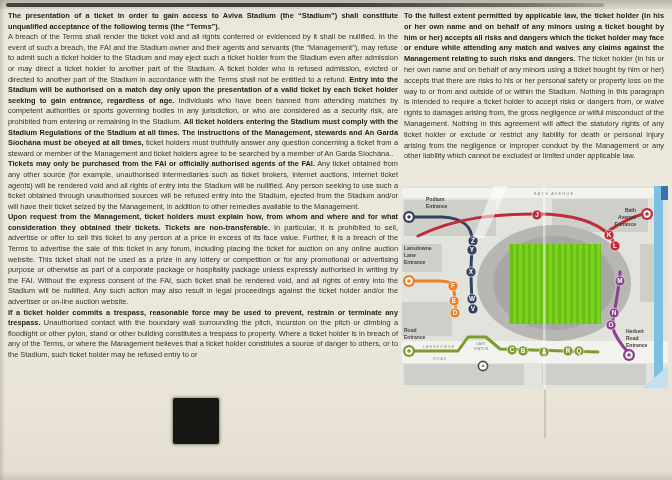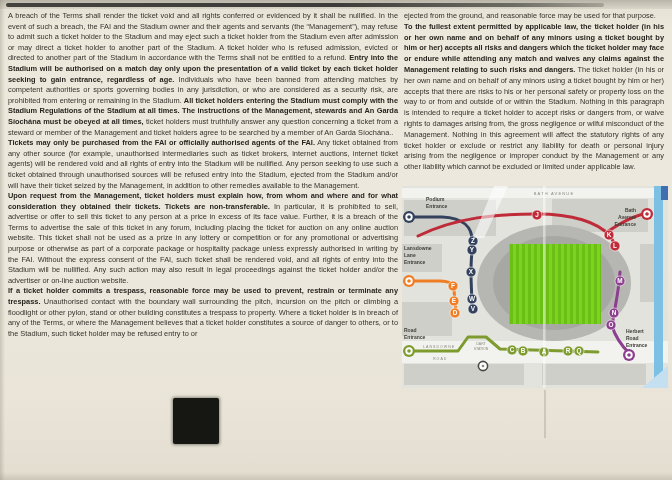--- a/index.html
+++ b/index.html
@@ -26,28 +26,28 @@
 </head>
 <body>
 
 <div class="paper">
   <div class="scan-top"></div>
   <div class="scan-top-line"></div>
   <div class="edge-l"></div>
   <div class="edge-b"></div>
 
   <div class="col left">
+      <p><span class="b">The presentation of a ticket in order to gain access to Aviva Stadium (the “Stadium”) shall constitute unqualified acceptance of the following terms (the “Terms”).</span></p>
       <p><span>A breach of the Terms shall render the ticket void and all rights conferred or evidenced by it shall be nullified.  In the event of such a breach, the FAI and the Stadium owner and their agents and servants (the “Management”), may refuse to admit such a ticket holder to the Stadium and may eject such a ticket holder from the Stadium even after admission or may direct a ticket holder to another part of the Stadium.  A ticket holder who is refused admission, evicted or directed to another part of the Stadium in accordance with the Terms shall not be entitled to a refund.  </span><span class="b">Entry into the Stadium will be authorised on a match day only upon the presentation of a valid ticket by each ticket holder seeking to gain entrance, regardless of age.</span><span>  Individuals who have been banned from attending matches by competent authorities or sports governing bodies in any jurisdiction, or who are considered as a security risk, are prohibited from entering or remaining in the Stadium.  </span><span class="b">All ticket holders entering the Stadium must comply with the Stadium Regulations of the Stadium at all times.  The instructions of the Management, stewards and An Garda Síochána must be obeyed at all times,</span><span> ticket holders must truthfully answer any question concerning a ticket from a steward or member of the Management and ticket holders agree to be searched by a member of An Garda Síochána..</span></p>
       <p><span class="b">Tickets may only be purchased from the FAI or officially authorised agents of the FAI.</span><span> Any ticket obtained from any other source (for example, unauthorised intermediaries such as ticket brokers, internet auctions, internet ticket agents) will be rendered void and all rights of entry into the Stadium will be nullified.  Any person seeking to use such a ticket obtained through unauthorised sources will be refused entry into the Stadium, ejected from the Stadium and/or will have their ticket seized by the Management, in addition to other remedies available to the Management.</span></p>
       <p><span class="b">Upon request from the Management, ticket holders must explain how, from whom and where and for what consideration they obtained their tickets.   Tickets are non-transferable.</span><span> In particular, it is prohibited to sell, advertise or offer to sell this ticket to any person at a price in excess of its face value. Further, it is a breach of the Terms to advertise the sale of this ticket in any forum, including placing the ticket for auction on any online auction website. This ticket shall not be used as a prize in any lottery or competition or for any promotional or advertising purpose or otherwise as part of a corporate package or hospitality package unless expressly authorised in writing by the FAI. Without the express consent of the FAI, such ticket shall be rendered void, and all rights of entry into the Stadium will be nullified.  Any such action may also result in legal proceedings against the ticket holder and/or the advertiser or on-line auction website.</span></p>
       <p><span class="b">If a ticket holder commits a trespass, reasonable force may be used to prevent, restrain or terminate any trespass.</span><span> Unauthorised contact with the boundary wall surrounding the pitch, incursion on the pitch or climbing a floodlight or other pylon, stand or other building constitutes a trespass to property.   Where a ticket holder is in breach of any of the Terms, or where the Management believes that a ticket holder constitutes a source of danger to others, or to the Stadium, such ticket holder may be refused entry to or</span></p>
     </div>
 
   <div class="col right">
-      <p><span>ejected from the ground, and reasonable force may be used for that purpose.</span></p>
       <p><span class="b">To the fullest extent permitted by applicable law, the ticket holder (in his or her own name and on behalf of any minors using a ticket bought by him or her) accepts all risks and dangers which the ticket holder may face or endure while attending any match and waives any claims against the Management relating to such risks and dangers.</span><span>  The ticket holder (in his or her own name and on behalf of any minors using a ticket bought by him or her) accepts that there are risks to his or her personal safety or property loss on the way to or from and outside of or within the Stadium. Nothing in this paragraph is intended to require a ticket holder to accept risks or dangers from, or waive rights to damages arising from, the gross negligence or wilful misconduct of the Management.  Nothing in this agreement will affect the statutory rights of any ticket holder or exclude or restrict any liability for death or personal injury arising from the negligence or improper conduct by the Management or any other liability which cannot be excluded or limited under applicable law.</span></p>
     </div>
 
   <div class="map">
     <svg id="mapsvg" width="266" height="208" viewBox="0 0 266 208" xmlns="http://www.w3.org/2000/svg">
       <defs>
         <pattern id="pitchStripes" width="6" height="6" patternUnits="userSpaceOnUse">
           <rect width="6" height="6" fill="#7bd41f"></rect>
           <rect width="3" height="6" fill="#6cc015"></rect>
         </pattern>

